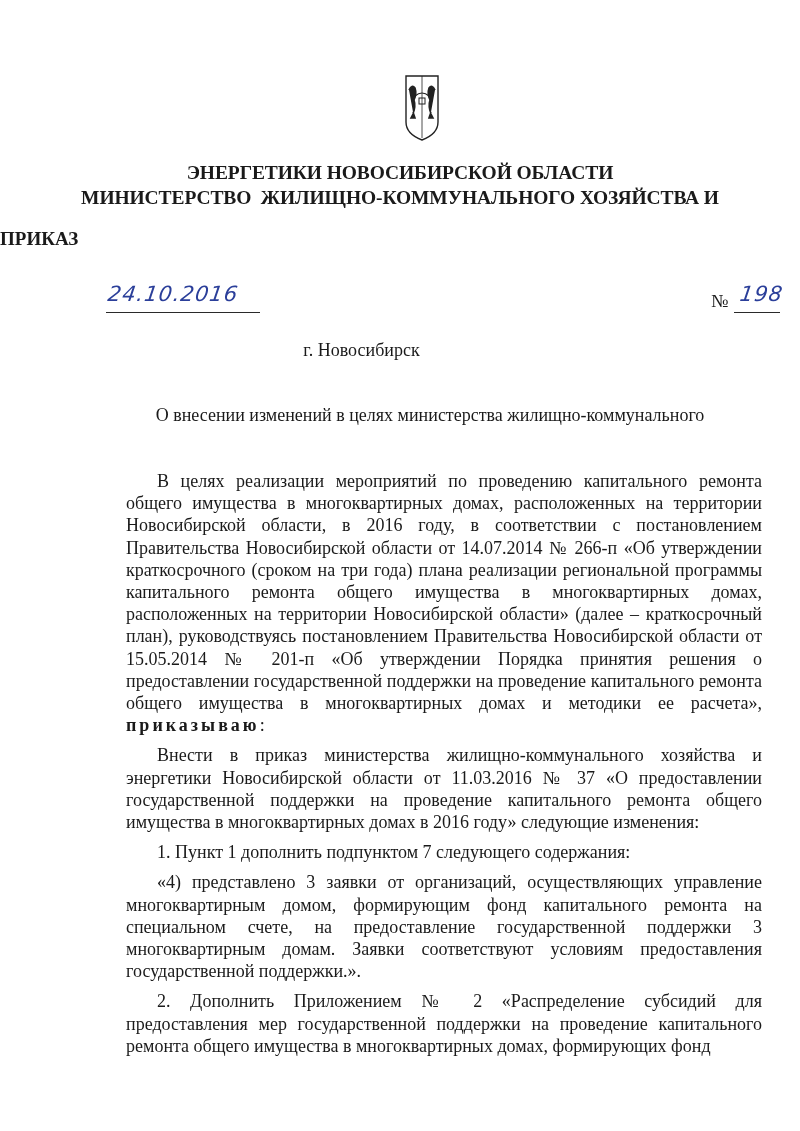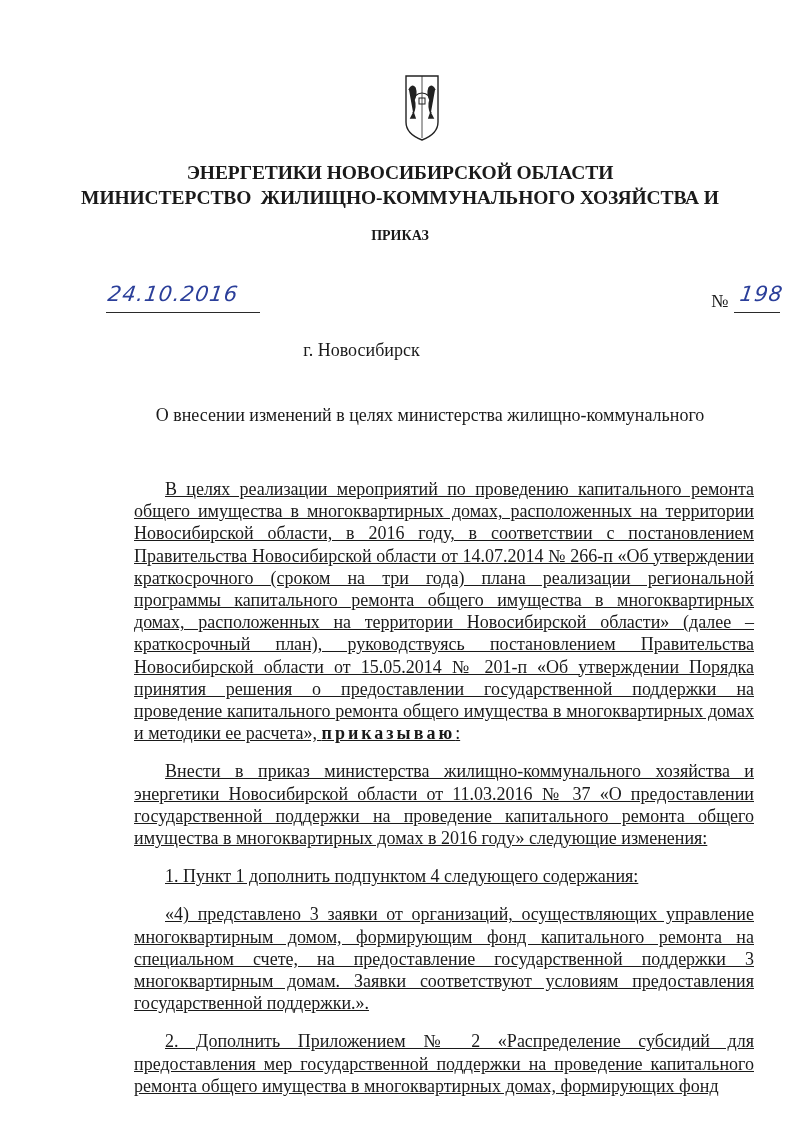--- a/index.html
+++ b/index.html
@@ -2,37 +2,37 @@
 <html><head>
 <meta charset="utf-8">
 <style>
   html, body { margin: 0; padding: 0; background: #ffffff; }
   body { width: 800px; height: 1131px; position: relative; overflow: hidden;
          font-family: "Liberation Serif", serif; color: #1a1a1a; }
   .page { position: absolute; left: 0; top: 0; width: 800px; height: 1131px; }
   .emblem { position: absolute; left: 404px; top: 72px; width: 36px; height: 70px; }
   .ministry { position: absolute; left: 60px; width: 680px; top: 160px; text-align: center;
               font-weight: bold; font-size: 19.5px; line-height: 25px; letter-spacing: -0.1px; }
-  .order-title { position: absolute; left: 0; width: 800px; top: 228px; text-align: center;
-                 font-weight: bold; font-size: 14px; }
+  .order-title { position: absolute; left: 0; width: 800px; top: 228px; text-align: left;
+                 font-weight: bold; font-size: 19px; }
   .date-field { position: absolute; left: 106px; top: 284px; width: 154px; height: 28px;
                 border-bottom: 1px solid #2a2a2a; }
   .hand { font-family: "DejaVu Sans", sans-serif; font-style: italic; color: #2b3f9a;
           font-size: 21px; letter-spacing: 1px; transform: skewX(-8deg); display: inline-block; }
   .date-field .hand { position: absolute; left: 2px; top: -2px; }
   .num-label { position: absolute; left: 711px; top: 291px; font-size: 18px; }
   .num-field { position: absolute; left: 734px; top: 284px; width: 46px; height: 28px;
                border-bottom: 1px solid #2a2a2a; }
   .num-field .hand { position: absolute; left: 6px; top: -2px; }
   .city { position: absolute; left: 0; width: 723px; top: 340px; text-align: center; font-size: 18px; }
   .subject { position: absolute; left: 100px; width: 660px; top: 404px; text-align: center;
              font-size: 18px; line-height: 22px; }
   .body { position: absolute; left: 118px; width: 652px; top: 462px; font-size: 18px;
           line-height: 22.2px; text-align: justify; }
-  .body p { margin: 16px; text-indent: 31px; text-decoration: underline; }
+  .body p { margin: 8px; text-indent: 31px; }
   .spaced { font-weight: bold; letter-spacing: 3px; }
   .footer { position: absolute; left: 119px; top: 1052px; width: 600px; font-size: 14.5px;
             line-height: 17px; font-family: "Liberation Serif", serif; }
 </style>
 </head>
 <body>
 
 <div class="page">
 
   <svg class="emblem" viewBox="0 0 36 70">
@@ -63,19 +63,19 @@
   <div class="city">г. Новосибирск</div>
 
   <div class="subject">
     <div>О внесении изменений в целях министерства жилищно-коммунального</div>
   </div>
 
   <div class="body">
     <p><span>В целях реализации мероприятий по проведению капитального ремонта общего имущества в многоквартирных домах, расположенных на территории Новосибирской области, в 2016 году, в соответствии с постановлением Правительства Новосибирской области от 14.07.2014 № 266-п «Об утверждении краткосрочного (сроком на три года) плана реализации региональной программы капитального ремонта общего имущества в многоквартирных домах, расположенных на территории Новосибирской области» (далее – краткосрочный план), руководствуясь постановлением Правительства Новосибирской области от 15.05.2014 № 201-п «Об утверждении Порядка принятия решения о предоставлении государственной поддержки на проведение капитального ремонта общего имущества в многоквартирных домах и методики ее расчета»,</span>
       <span class="spaced">приказываю</span><span>:</span></p>
     <p>Внести в приказ министерства жилищно-коммунального хозяйства и энергетики Новосибирской области от 11.03.2016 № 37 «О предоставлении государственной поддержки на проведение капитального ремонта общего имущества в многоквартирных домах в 2016 году» следующие изменения:</p>
-    <p>1. Пункт 1 дополнить подпунктом 4 следующего содержания:</p>
+    <p>1. Пункт 1 дополнить подпунктом 7 следующего содержания:</p>
     <p>«4) представлено 3 заявки от организаций, осуществляющих управление многоквартирным домом, формирующим фонд капитального ремонта на специальном счете, на предоставление государственной поддержки 3 многоквартирным домам. Заявки соответствуют условиям предоставления государственной поддержки.».</p>
     <p>2. Дополнить Приложением № 2 «Распределение субсидий для предоставления мер государственной поддержки на проведение капитального ремонта общего имущества в многоквартирных домах, формирующих фонд</p>
   </div>
 
 
 </div>
 
 </body></html>

